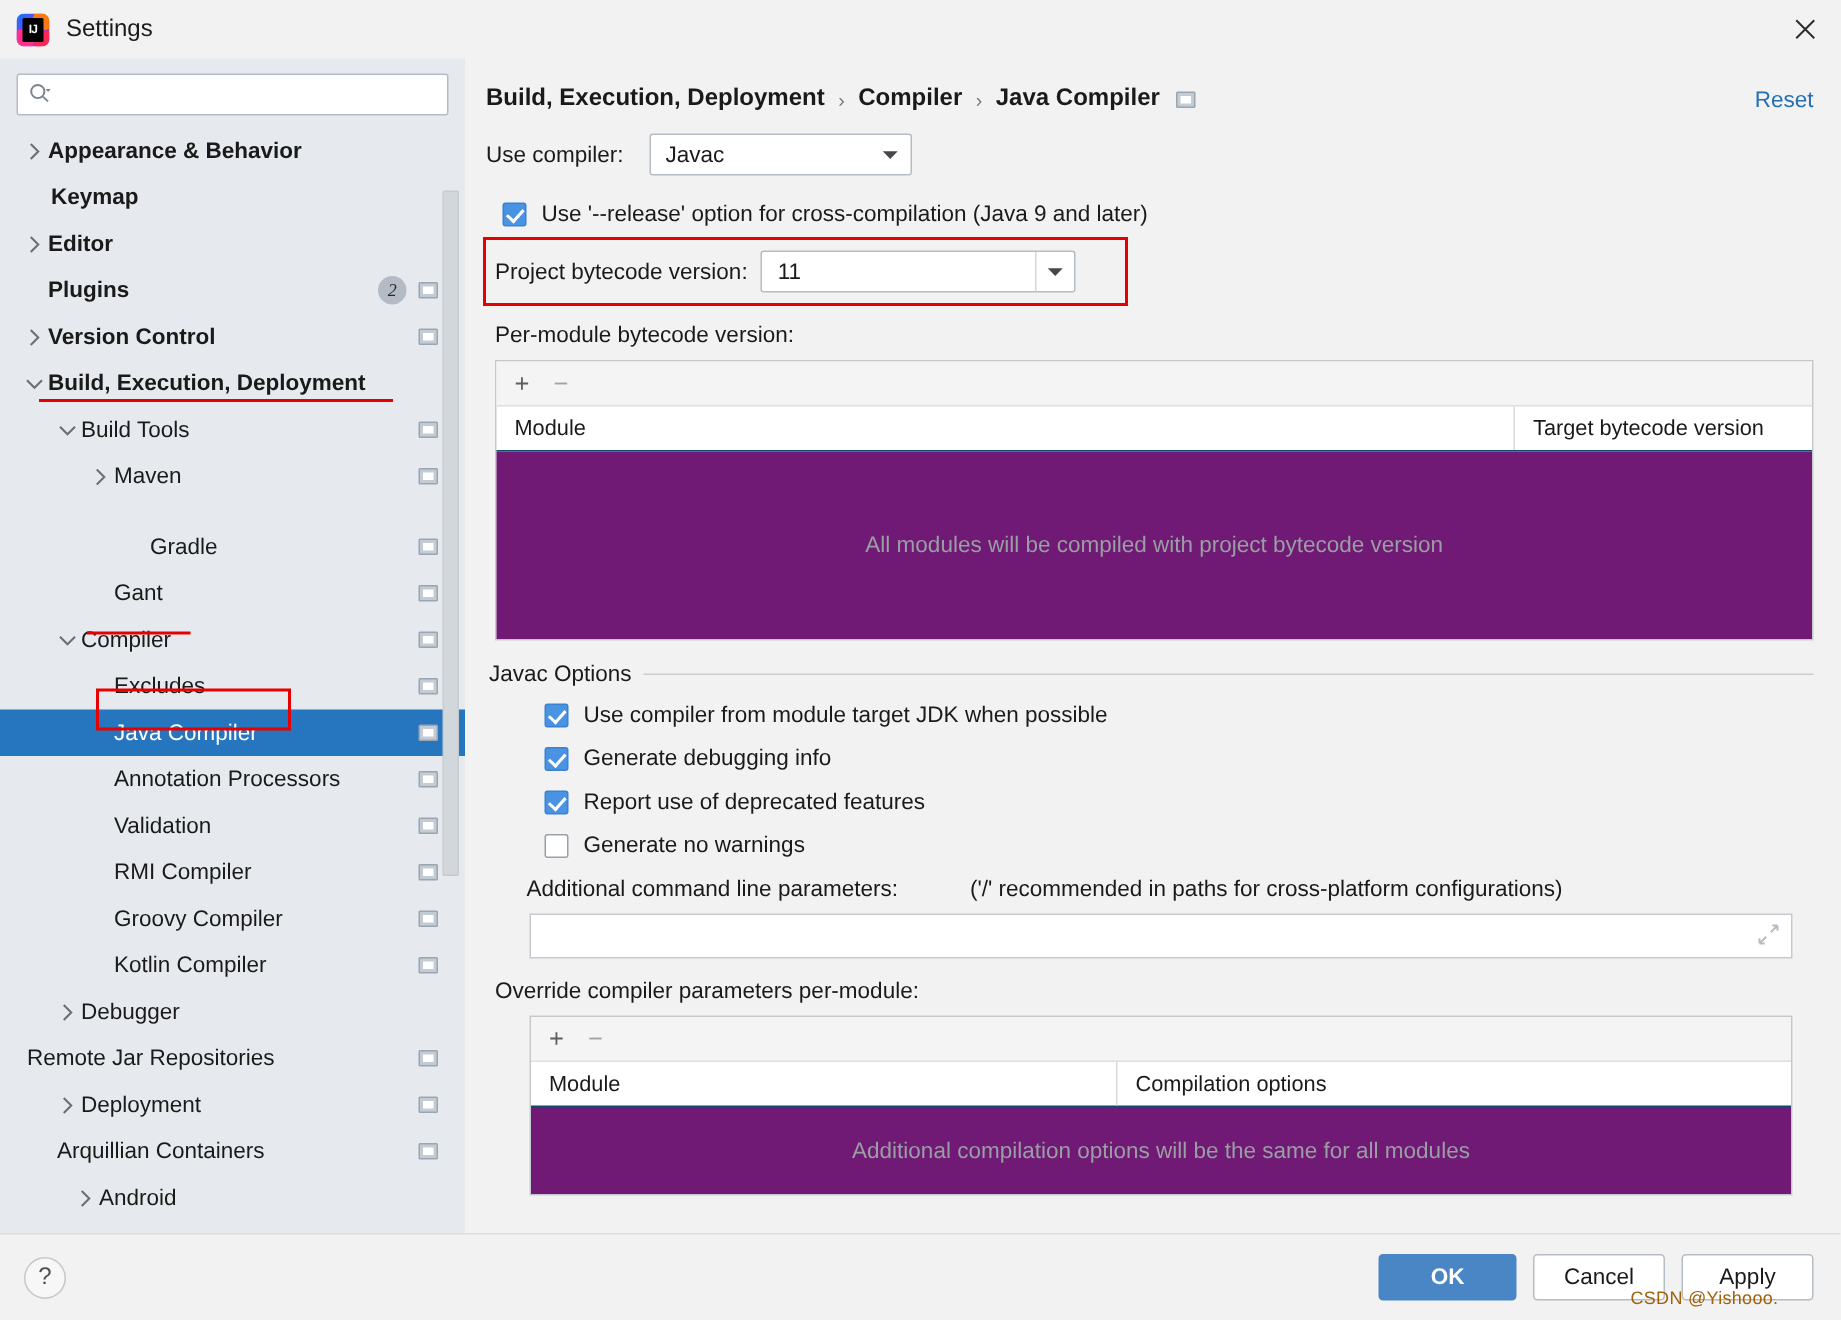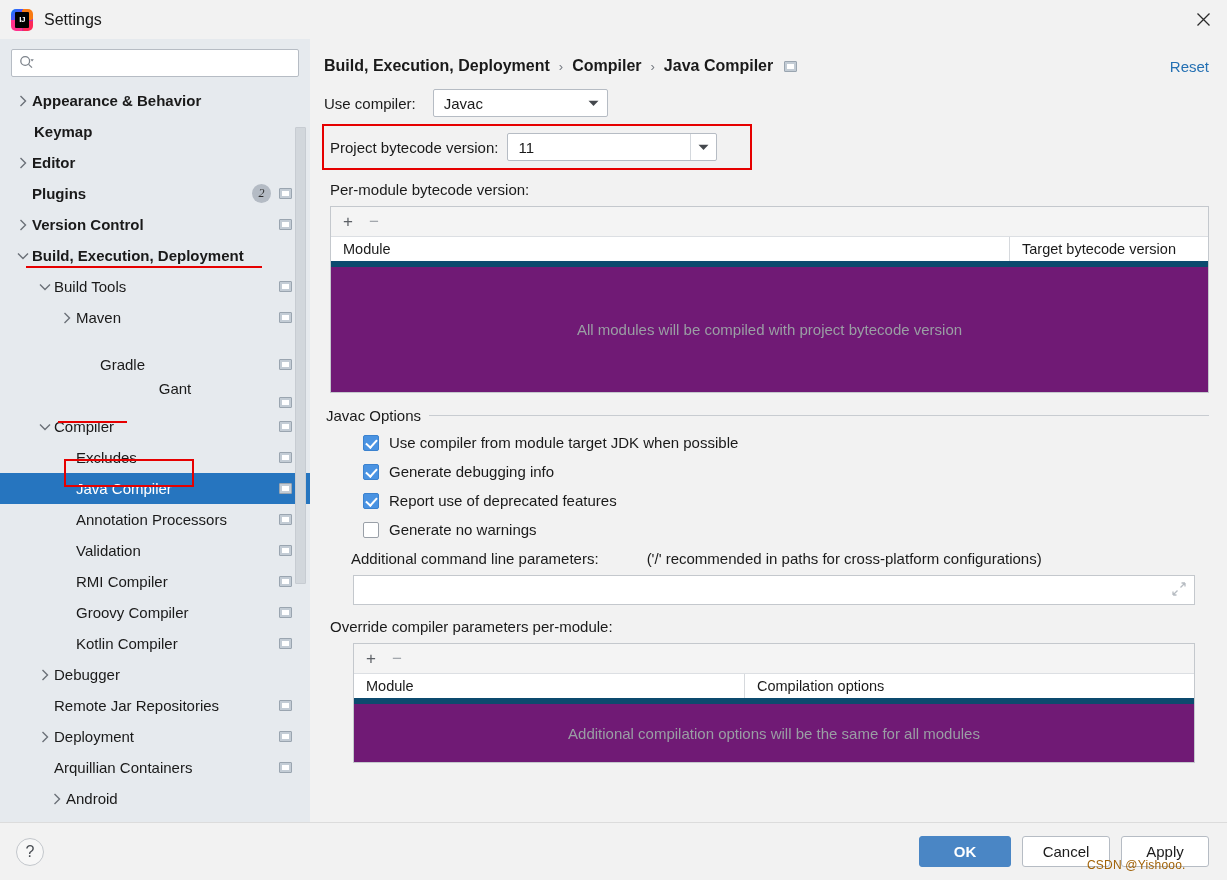--- a/index.html
+++ b/index.html
@@ -235,21 +235,21 @@
     border-bottom: 1px solid #dcdfe3;
     display: flex; align-items: center;
     padding-left: 12px;
     gap: 16px;
   }
   .tb-btn { color: #5c6066; font-size: 17px; line-height: 1; cursor: default; }
   .tb-btn.dim { color: #9fa4aa; }
   .tbl-head {
     height: 30px;
     display: flex;
-    border-bottom: 6px solid #0c4a6e;
+    border-bottom: 1px solid #0c4a6e;
     align-items: center;
   }
   .th {
     font-size: 14.5px;
     padding-left: 12px;
     height: 100%;
     display: flex; align-items: center;
   }
   .th.sep { border-left: 1px solid #d6d9dd; }
   .tbl-empty {
@@ -438,21 +438,21 @@
               <span class="mon-icon"></span>
             </span>
           </div>
           <div class="tree-item" style="padding-left: 82px; margin-top: 16px;">
             <span class="arrow"></span>
             <span class="tree-label">Gradle</span>
             <span class="trail">
               <span class="mon-icon"></span>
             </span>
           </div>
-          <div class="tree-item" style="padding-left: 58px; flex-direction: column;">
+          <div class="tree-item" style="padding-left: 58px;">
             <span class="arrow"></span>
             <span class="tree-label">Gant</span>
             <span class="trail">
               <span class="mon-icon"></span>
             </span>
           </div>
           <div class="tree-item" style="padding-left: 36px;">
             <span class="arrow">
               <svg width="12" height="8" viewBox="0 0 12 8">
                 <path d="M1 1.5 L6 6.5 L11 1.5" stroke="currentColor" stroke-width="1.4" fill="none"></path>
@@ -514,39 +514,39 @@
           </div>
           <div class="tree-item" style="padding-left: 36px;">
             <span class="arrow">
               <svg width="8" height="12" viewBox="0 0 8 12">
                 <path d="M1.5 1 L6.5 6 L1.5 11" stroke="currentColor" stroke-width="1.4" fill="none"></path>
               </svg>
             </span>
             <span class="tree-label">Debugger</span>
             <span class="trail"></span>
           </div>
-          <div class="tree-item" style="padding-left: 36px;">
+          <div class="tree-item" style="">
             <span class="arrow"></span>
             <span class="tree-label">Remote Jar Repositories</span>
             <span class="trail">
               <span class="mon-icon"></span>
             </span>
           </div>
           <div class="tree-item" style="padding-left: 36px;">
             <span class="arrow">
               <svg width="8" height="12" viewBox="0 0 8 12">
                 <path d="M1.5 1 L6.5 6 L1.5 11" stroke="currentColor" stroke-width="1.4" fill="none"></path>
               </svg>
             </span>
             <span class="tree-label">Deployment</span>
             <span class="trail">
               <span class="mon-icon"></span>
             </span>
           </div>
-          <div class="tree-item" style="padding-left: 36px; text-align: center;">
+          <div class="tree-item" style="padding-left: 20px; text-align: center;">
             <span class="arrow"></span>
             <span class="tree-label">Arquillian Containers</span>
             <span class="trail">
               <span class="mon-icon"></span>
             </span>
           </div>
           <div class="tree-item" style="padding-left: 48px;">
             <span class="arrow">
               <svg width="8" height="12" viewBox="0 0 8 12">
                 <path d="M1.5 1 L6.5 6 L1.5 11" stroke="currentColor" stroke-width="1.4" fill="none"></path>
@@ -584,20 +584,24 @@
         <div class="combo" style="width:175px; margin-left:17px;">
           <span class="val">Javac</span>
           <span class="arrowbtn">
             <svg width="11" height="7" viewBox="0 0 11 7" aria-hidden="true">
                 <path d="M0.5 0.8 L5.5 6 L10.5 0.8 Z" fill="#44484d"></path>
               </svg>
           </span>
         </div>
       </div>
 
+      <div class="cb-row" style="margin-top:17px; margin-left:11px;">
+        <span class="cb on"></span>
+        <span class="cbl">Use '--release' option for cross-compilation (Java 9 and later)</span>
+      </div>
 
       <div class="row" style="margin-top:16px; margin-left:6px; position:relative;">
         <span class="lbl">Project bytecode version:</span>
         <div class="combo split" style="width:210px; margin-left:9px;">
           <span class="val">11</span>
           <span class="arrowbtn">
             <svg width="11" height="7" viewBox="0 0 11 7" aria-hidden="true">
                 <path d="M0.5 0.8 L5.5 6 L10.5 0.8 Z" fill="#44484d"></path>
               </svg>
           </span>

